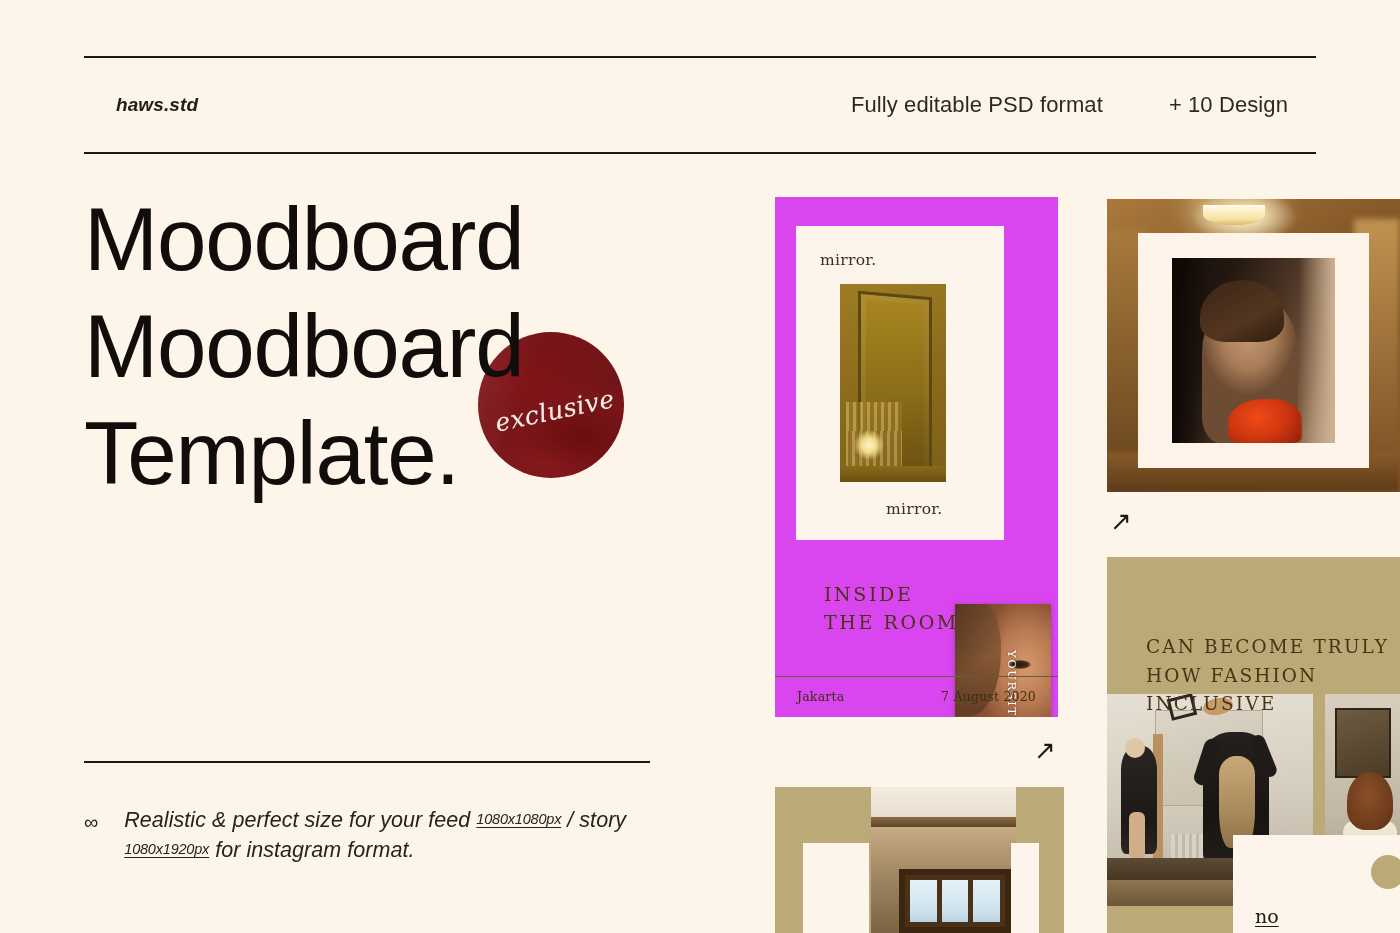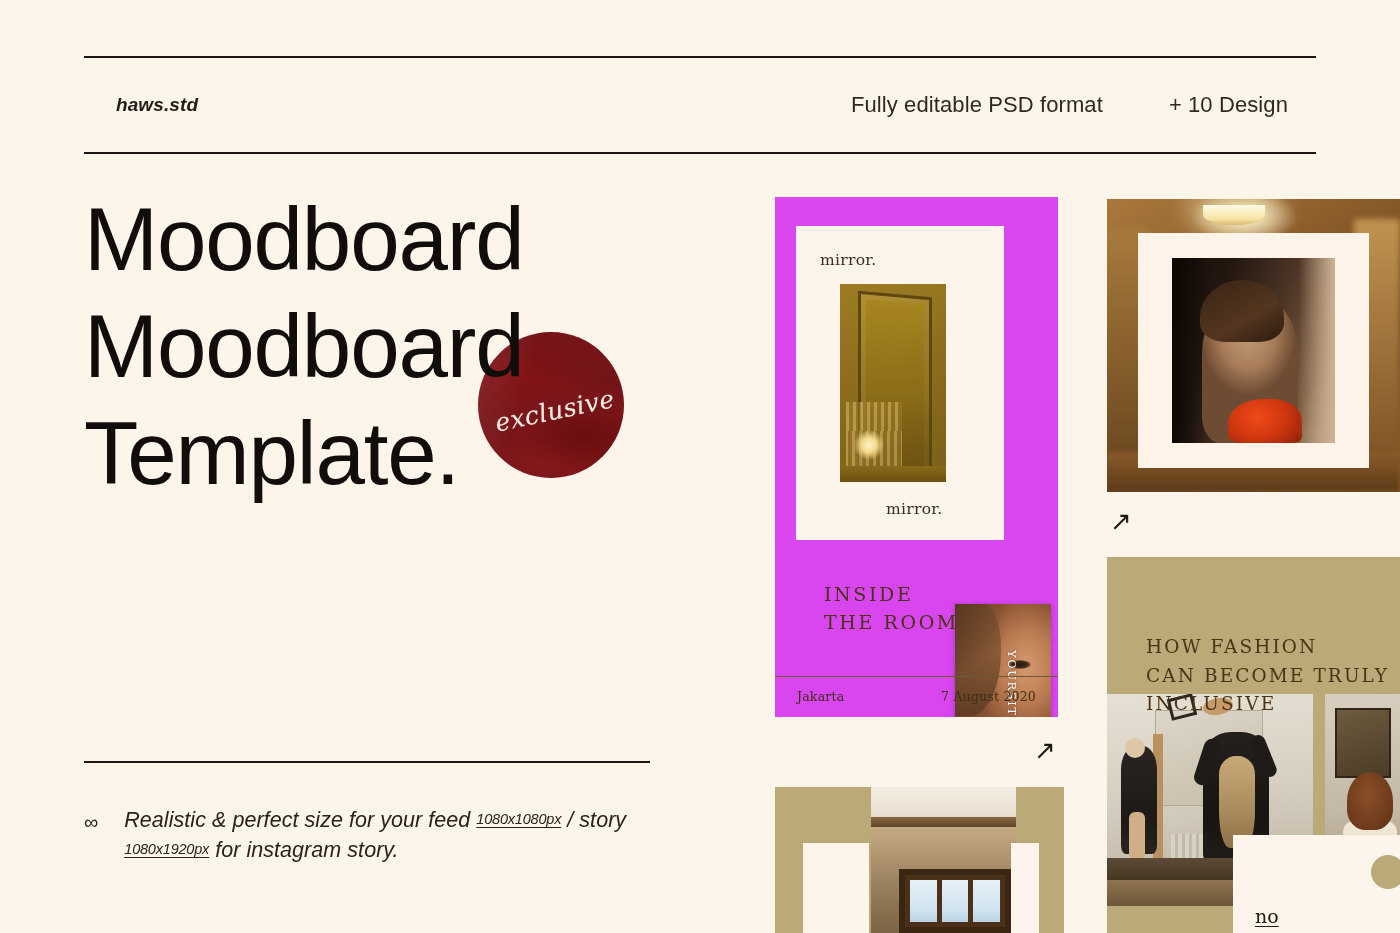--- a/index.html
+++ b/index.html
@@ -629,21 +629,21 @@
     <span class="line">Moodboard</span>
     <span class="line">Moodboard</span>
     <span class="line">Template.</span>
   </h1>
 </div>
 
 <div class="caption-rule"></div>
 <div class="caption-block">
   <div class="infinity-icon">∞</div>
   <div class="caption-text">
-    <span>Realistic &amp; perfect size for your feed </span><span class="dim">1080x1080px</span><span> / story </span><span class="dim">1080x1920px</span><span> for instagram story.</span>
+    <span>Realistic &amp; perfect size for your feed </span><span class="dim">1080x1080px</span><span> / story </span><span class="dim">1080x1920px</span><span> for instagram format.</span>
   </div>
 </div>
 
 <div class="gallery">
 
   <div class="card-story">
     <div class="story-white">
       <div class="mirror-top">mirror.</div>
       <div class="mirror-photo">
         <div class="mp-wall"></div>
@@ -690,22 +690,22 @@
       <div class="cfp-dark"></div>
       <div class="cfp-skin"></div>
       <div class="cfp-hair"></div>
       <div class="cfp-red"></div>
       <div class="cfp-light"></div>
     </div>
   </div>
 
   <div class="card-fashion">
     <div class="fashion-title">
+      <div>CAN BECOME TRULY</div>
       <div>HOW FASHION</div>
-      <div>CAN BECOME TRULY</div>
       <div>INCLUSIVE</div>
     </div>
 
     <div class="fph-left">
       <div class="fpl-wall"></div>
       <div class="fpl-panel"></div>
       <div class="fpl-frame"></div>
       <div class="fpl-oval"></div>
       <div class="fpl-rad"></div>
       <div class="fpl-stand"></div>

